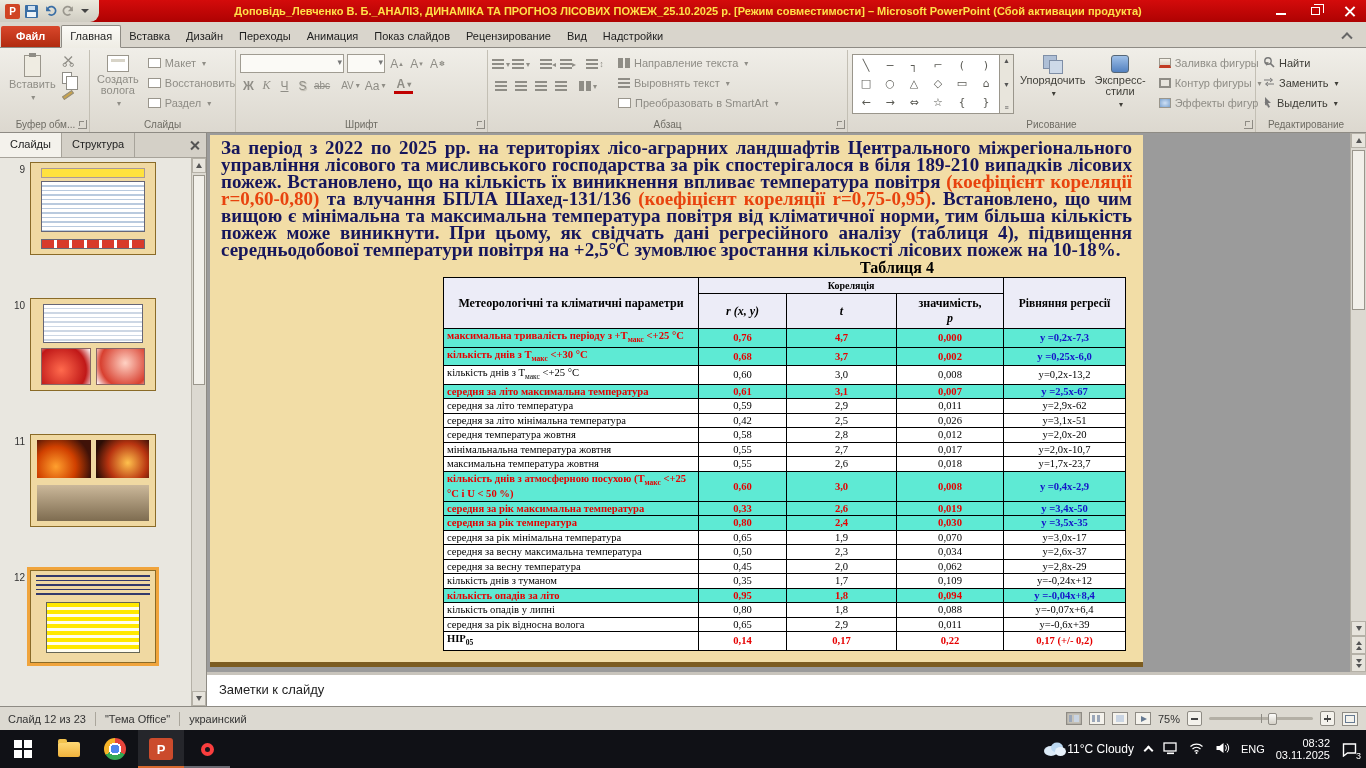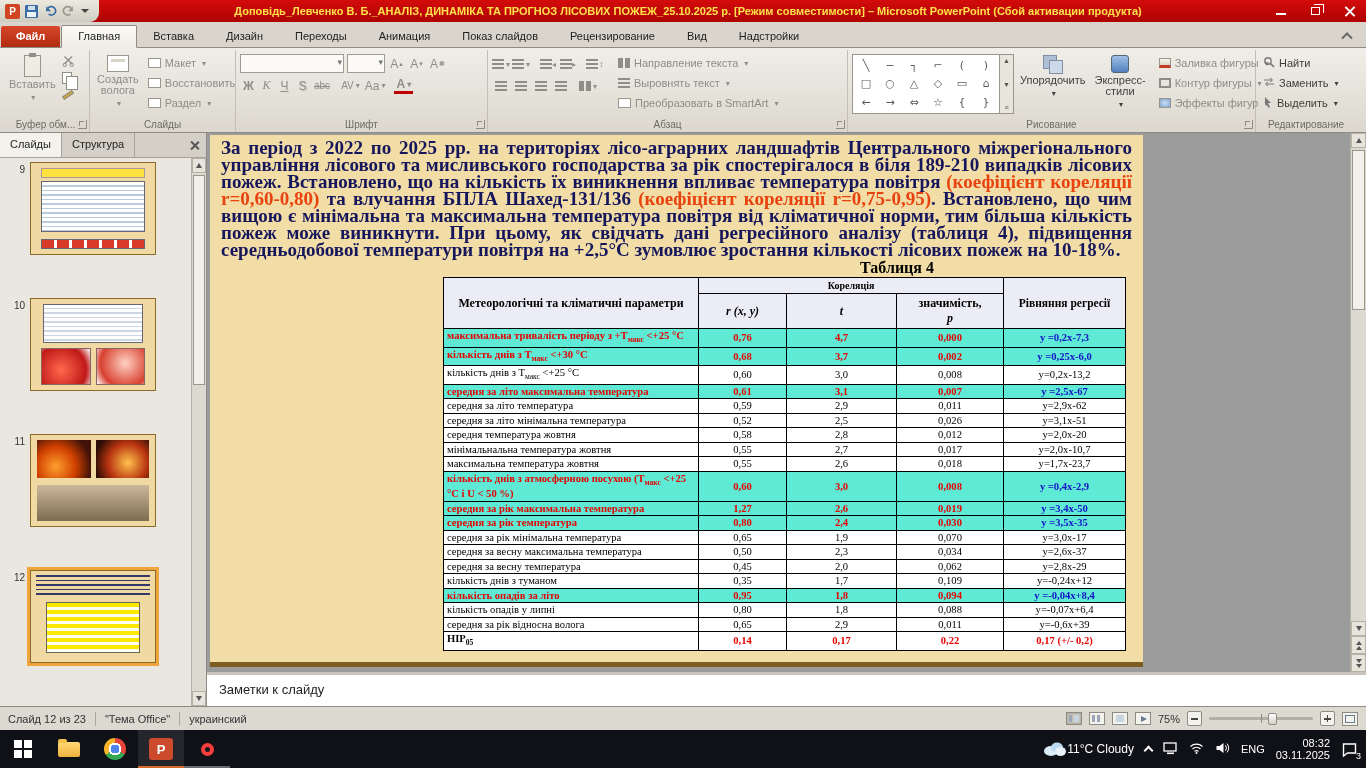--- a/index.html
+++ b/index.html
@@ -21,21 +21,21 @@
   .g-min { width:10px; height:2px; background:#fff; margin-top:6px; }
   .g-restore { width:9px; height:8px; border:1px solid #fff; position:relative; background:transparent; }
   .g-restore::before { content:""; position:absolute; left:2px; top:-4px; width:9px; height:8px; border:1px solid #fff; border-bottom:none; border-left:none; }
   .g-close { width:11px; height:11px; position:relative; }
   .g-close::before,.g-close::after { content:""; position:absolute; left:5px; top:-1px; width:2px; height:13px; background:#fff; }
   .g-close::before { transform:rotate(45deg); } .g-close::after { transform:rotate(-45deg); }
 
   
   .tabsrow { height:26px; background:#d9d5cc; display:flex; align-items:flex-end; border-bottom:1px solid #8e8b84; position:relative; padding-left:1px; }
   .ftab { background:linear-gradient(#d9472b,#b12b10); color:#fff; font-weight:bold; padding:4px 15px 5px; border-radius:2px 2px 0 0; margin-right:1px; }
-  .rtab { padding:4px 16px 5px; color:#1e1e1e; }
+  .rtab { padding:4px 8px 5px; color:#1e1e1e; }
   .rtab.active { background:linear-gradient(#fbfaf6,#efede5); border:1px solid #8e8b84; border-bottom:1px solid #efede5; border-radius:2px 2px 0 0; margin-bottom:-1px; }
   .minribbon { position:absolute; right:12px; top:7px; width:14px; height:12px; display:flex; align-items:center; justify-content:center; }
   .minribbon::before { content:""; width:6px; height:6px; border-left:2px solid #666; border-top:2px solid #666; transform:rotate(45deg) translate(2px,2px); }
 
   
   .ribbon { height:85px; background:linear-gradient(#f0eee8,#dcd8cf); border-bottom:1px solid #8e8b84; display:flex; padding:2px 0 0 2px; }
   .group { position:relative; border-right:1px solid #c3bfb4; padding:2px 4px 16px 4px; display:flex; flex-direction:column; }
   .gbody { flex:1; display:flex; gap:3px; }
   .glabel { position:absolute; bottom:2px; left:0; right:0; text-align:center; font-size:10px; color:#6e6c64; white-space:nowrap; }
   .launcher { position:absolute; right:2px; bottom:3px; width:9px; height:9px; border-right:1px solid #8e8b84; border-bottom:1px solid #8e8b84; }
@@ -561,21 +561,21 @@
                   </tr>
                   <tr class="row-white">
                     <td class="c-param">середня за літо температура</td>
                     <td class="c-val">0,59</td>
                     <td class="c-val">2,9</td>
                     <td class="c-val">0,011</td>
                     <td class="c-eq">y=2,9x-62</td>
                   </tr>
                   <tr class="row-white">
                     <td class="c-param">середня за літо мінімальна температура</td>
-                    <td class="c-val">0,52</td>
+                    <td class="c-val">0,42</td>
                     <td class="c-val">2,5</td>
                     <td class="c-val">0,026</td>
                     <td class="c-eq">y=3,1x-51</td>
                   </tr>
                   <tr class="row-white">
                     <td class="c-param">середня температура жовтня</td>
                     <td class="c-val">0,58</td>
                     <td class="c-val">2,8</td>
                     <td class="c-val">0,012</td>
                     <td class="c-eq">y=2,0x-20</td>
@@ -596,21 +596,21 @@
                   </tr>
                   <tr class="row-yellow">
                     <td class="c-param">кількість днів з атмосферною посухою (T<sub>макс</sub> &lt;+25 °C і U &lt; 50 %)</td>
                     <td class="c-val">0,60</td>
                     <td class="c-val">3,0</td>
                     <td class="c-val">0,008</td>
                     <td class="c-eq">y =0,4x-2,9</td>
                   </tr>
                   <tr class="row-yellow">
                     <td class="c-param">середня за рік максимальна температура</td>
-                    <td class="c-val">1,27</td>
+                    <td class="c-val">0,33</td>
                     <td class="c-val">2,6</td>
                     <td class="c-val">0,019</td>
                     <td class="c-eq">y =3,4x-50</td>
                   </tr>
                   <tr class="row-yellow">
                     <td class="c-param">середня за рік температура</td>
                     <td class="c-val">0,80</td>
                     <td class="c-val">2,4</td>
                     <td class="c-val">0,030</td>
                     <td class="c-eq">y =3,5x-35</td>

